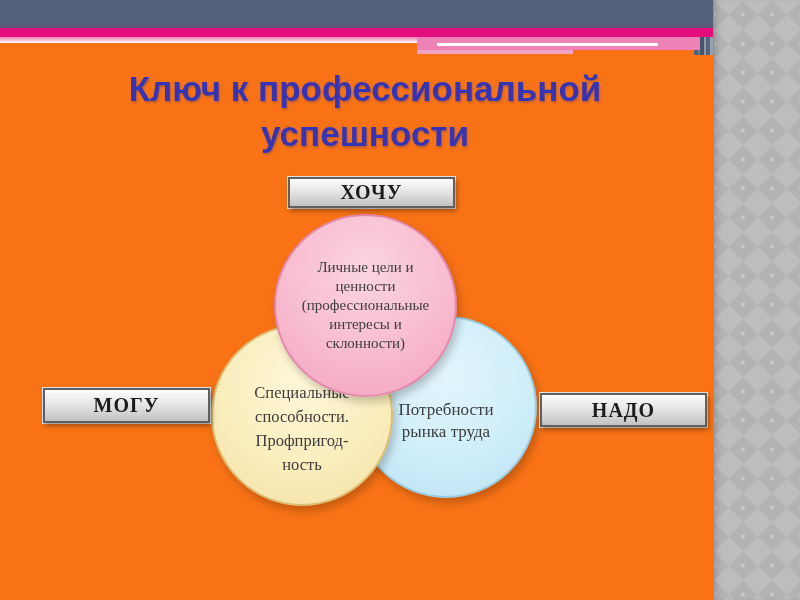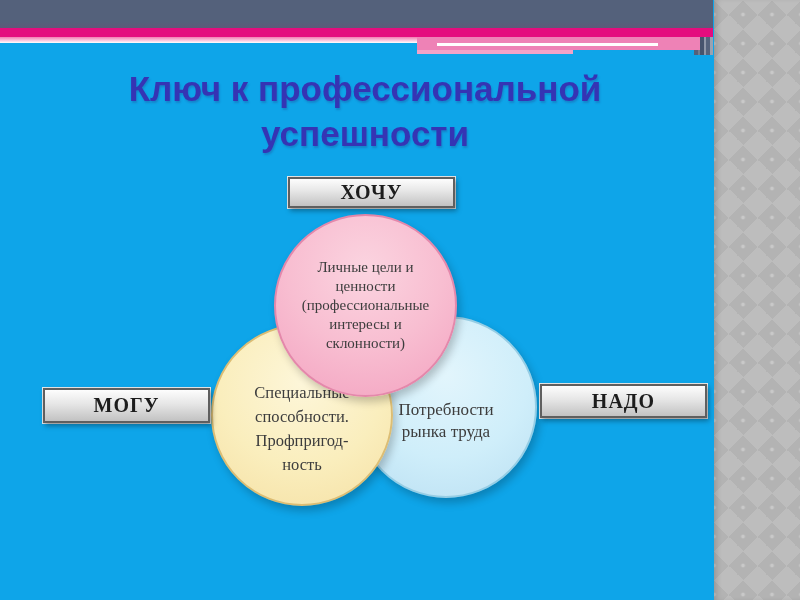--- a/index.html
+++ b/index.html
@@ -1,17 +1,17 @@
 <!DOCTYPE html>
 <html style="--bar_slate: #54617b; --accent_magenta: #e40d7e; --banner_pink: #ee82b6; --banner_pink_light: #f2a3c8; --title_blue: #3534b4; --box_border: #5f5f5f; --box_face_bottom: #c2c2c2; --text_dark: #1c1c1c; --circle_text: #3d3d3d; --pink_fill: #f3a2c0; --pink_fill_light: #fbd4e0; --pink_border: #e488ab; --yellow_fill: #f5e0a4; --yellow_fill_light: #fdf6d9; --yellow_border: #dcbd74; --blue_fill: #badff2; --blue_fill_light: #e2f5fc; --blue_border: #96cde4; --sidebar_dark: #b3b3b3; --sidebar_light: #bdbdbd; --sidebar_motif: #c9c9c9;"><head>
 <meta charset="utf-8">
 <style>
   html,body{margin:0;padding:0;background:#888;}
   .slide{
-    position:relative;width:800px;height:600px;background:#0ea5e9;overflow:hidden;
+    position:relative;width:800px;height:600px;background:#f97316;overflow:hidden;
     font-family:"Liberation Sans",sans-serif;
   }
   
   .top-bar{position:absolute;left:0;top:0;width:713px;height:28px;
     background:linear-gradient(180deg,var(--bar_slate) 0 78%,#5d5a79 100%);z-index:3;}
   .edge-stripes{position:absolute;left:694px;top:0;width:19px;height:55px;z-index:2;
     background:linear-gradient(90deg,#54617b 0 4px,#727d90 4px 6px,#46546d 6px 10px,#8e97a8 10px 12px,#55637c 12px 16px,#9aa2b1 16px 19px);}
   .stripe-magenta{position:absolute;left:0;top:28px;width:713px;height:9px;
     background:var(--accent_magenta);z-index:4;}
   .stripe-fade{position:absolute;left:0;top:37px;width:417px;height:6px;
@@ -38,21 +38,21 @@
     text-shadow:1px 2px 2px rgba(40,40,120,0.25);}
   
   .plate{position:absolute;display:flex;align-items:center;justify-content:center;z-index:5;
     background:linear-gradient(180deg,#fdfdfd 0%,#e6e6e6 45%,var(--box_face_bottom) 100%);
     border:2px solid var(--box_border);box-sizing:border-box;
     box-shadow:2px 3px 5px rgba(0,0,0,0.35),0 0 0 1px #e8e8e8;
     font-family:"Liberation Serif",serif;font-weight:bold;font-size:20px;
     letter-spacing:1px;color:var(--text_dark);}
   .plate-want{left:288px;top:177px;width:167px;height:31px;}
   .plate-can{left:43px;top:388px;width:167px;height:35px;}
-  .plate-need{left:540px;top:384px;width:167px;height:34px;align-items:center;}
+  .plate-need{left:540px;top:393px;width:167px;height:34px;align-items:center;}
   
   .circle{position:absolute;border-radius:50%;box-sizing:border-box;
     display:flex;align-items:center;justify-content:center;text-align:center;
     font-family:"Liberation Serif",serif;font-weight:normal;color:var(--circle_text);
     box-shadow:3px 5px 9px rgba(0,0,0,0.22);}
   .circle-text{white-space:pre-line;}
   .circle-blue{left:355px;top:316px;width:182px;height:182px;z-index:1;
     border:2px solid var(--blue_border);
     background:radial-gradient(circle at 50% 32%,var(--blue_fill_light) 0%,#cfeefa 55%,var(--blue_fill) 100%);
     font-size:17px;line-height:22px;}

